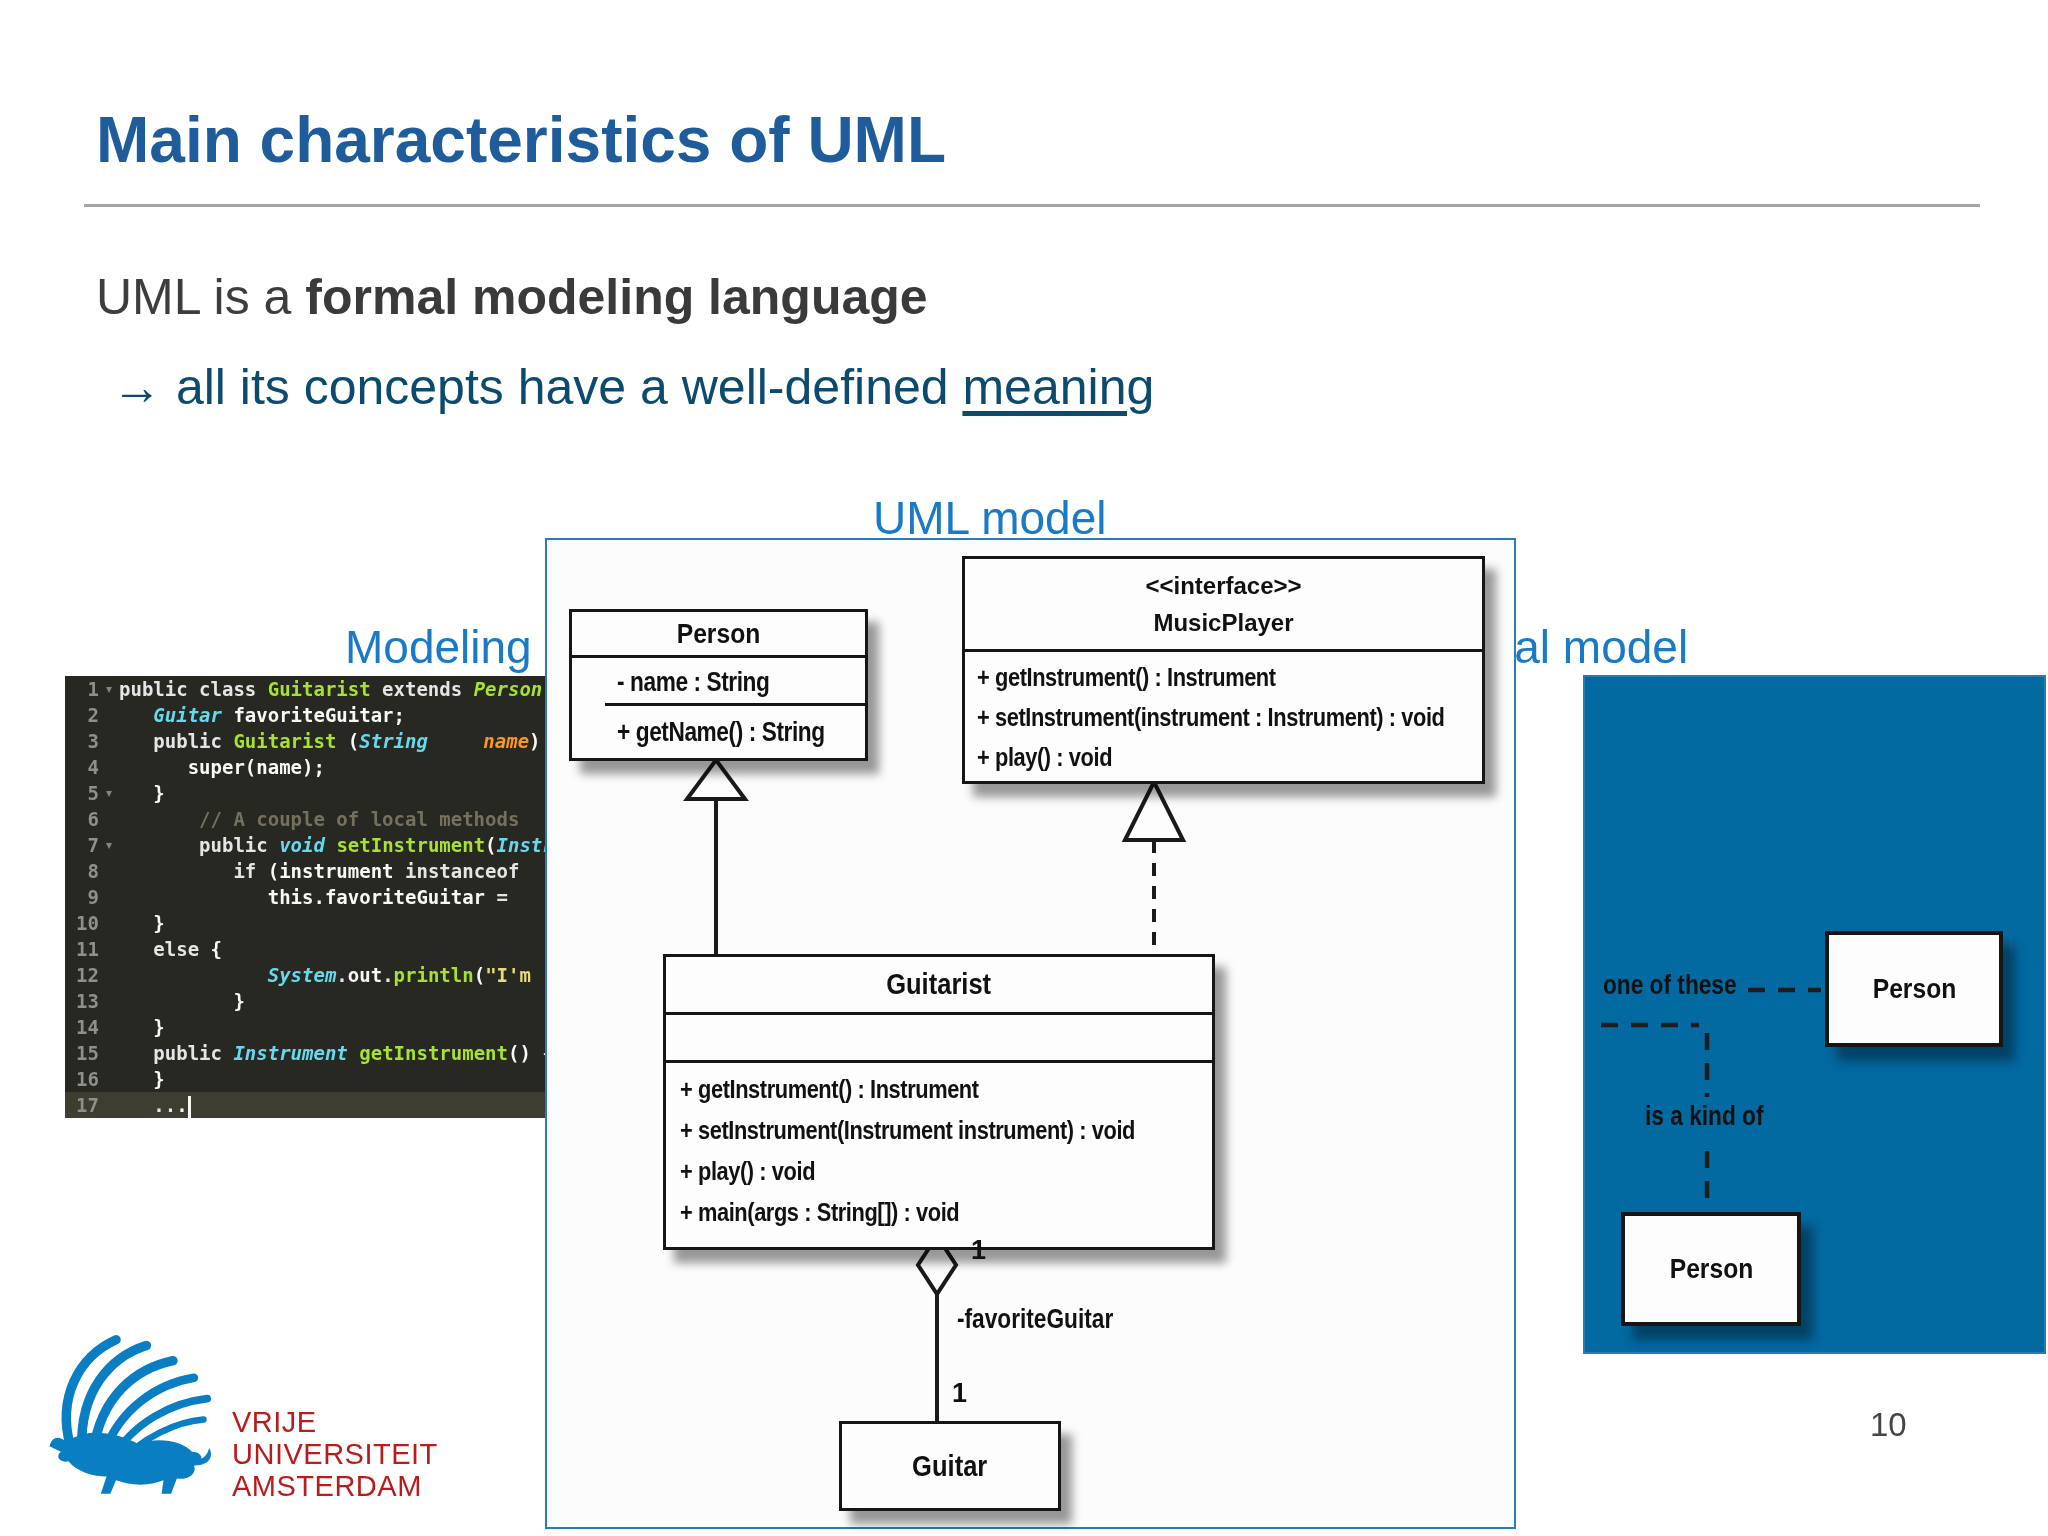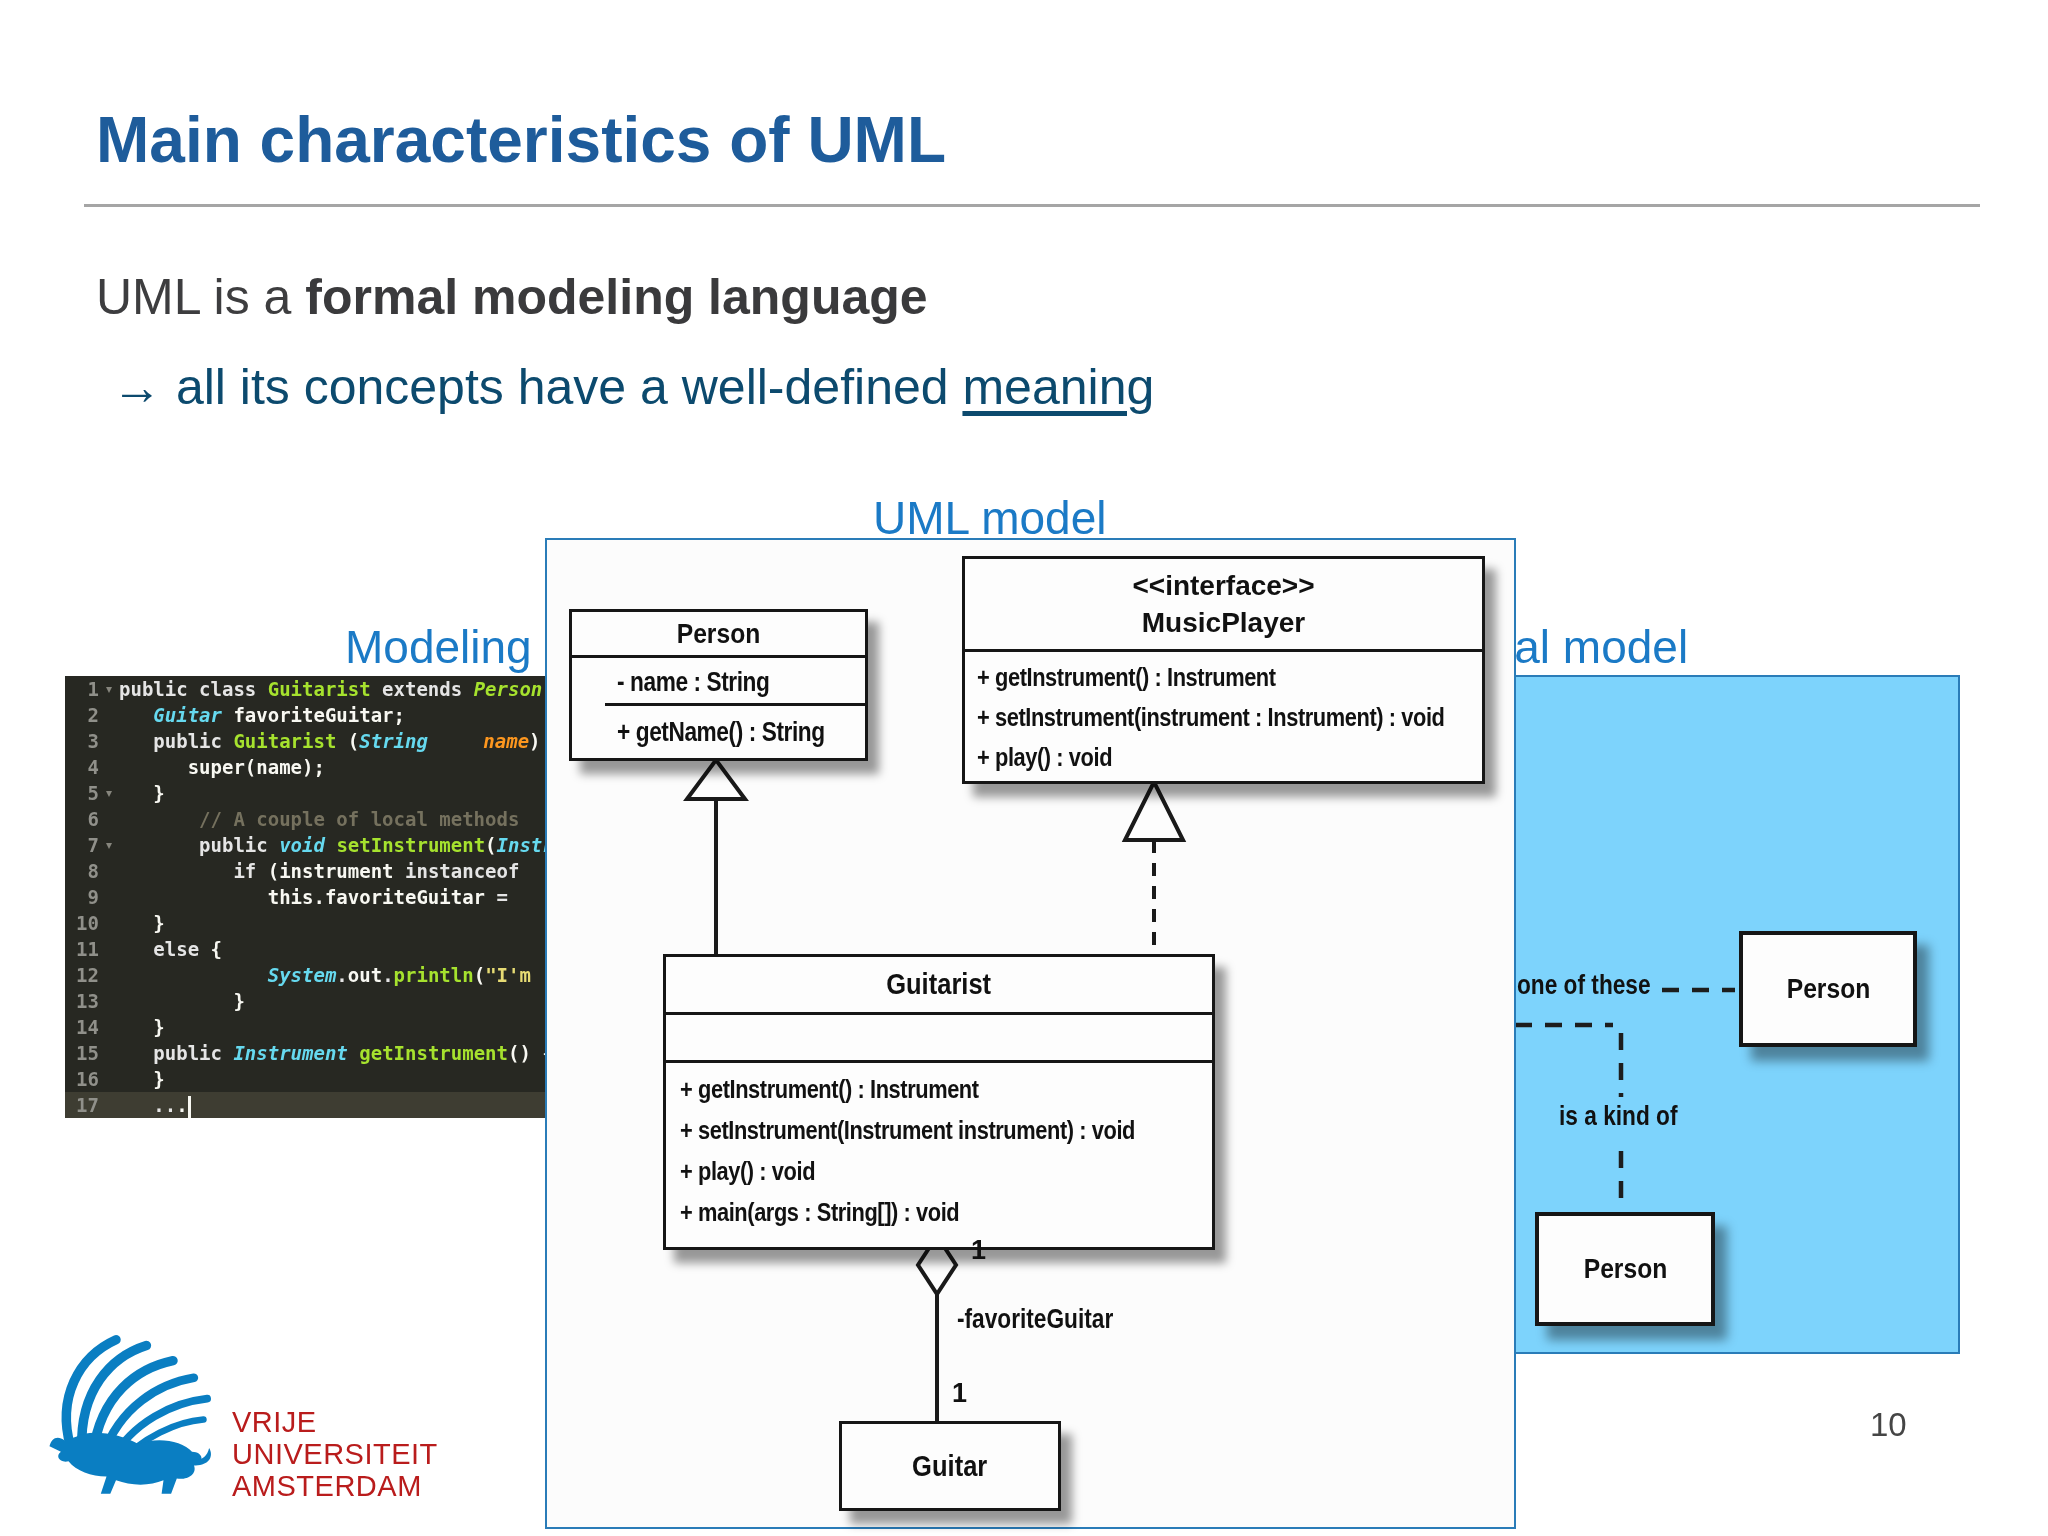--- a/index.html
+++ b/index.html
@@ -28,41 +28,41 @@
         font-family:"DejaVu Sans",sans-serif;}
   .ctext{flex:none;}
   .tk-w{color:#f8f8f2;} .tk-p{color:#e5e5e5;margin-top:40px;} .tk-g{color:#a6e22e;}
   .tk-ci{color:#66d9ef;font-style:italic;} .tk-gi{color:#a6e22e;font-style:italic;}
   .tk-oi{color:#fd971f;font-style:italic;margin-left:44px;} .tk-cm{color:#75715e;} .tk-y{color:#e6db74;}
   .cursor{display:inline-block;width:3px;height:22px;background:#f8f8f2;vertical-align:middle;}
 
   
   .uml-box{position:absolute;left:545px;top:538px;width:967px;height:987px;background:#fcfcfc;
            border:2px solid #2a7cb8;z-index:3;}
-  .mental-box{position:absolute;left:1497px;top:675px;width:459px;height:675px;background:#7dd3fc;
+  .mental-box{position:absolute;left:1583px;top:675px;width:459px;height:675px;background:#0369a1;
               border:2px solid #2a7cb8;z-index:1;}
 
   
   .cls{position:absolute;background:#fdfdfd;border:3px solid #161616;
        box-shadow:11px 13px 9px rgba(0,0,0,0.40);}
   .cls .hd{border-bottom:3px solid #161616;display:flex;align-items:center;justify-content:center;
            flex-direction:column;font-weight:bold;color:#111;}
   .cls .cmp{border-bottom:3px solid #161616;}
   .cls .cmp:last-child{border-bottom:none;}
   .dline{font-weight:bold;color:#111;white-space:nowrap;letter-spacing:-0.5px;}
   .cond{display:inline-block;transform:scaleX(0.84);transform-origin:0 50%;}
   .condc{display:inline-block;transform:scaleX(0.88);transform-origin:50% 50%;}
 
   .person-box{left:22px;top:69px;width:293px;height:146px;}
   .person-box .hd{height:43px;font-size:28px;}
   .person-box .cmp{height:45px;line-height:48px;padding-left:12px;font-size:27px;margin-left:33px;}
   .person-box .cmp:last-child{height:49px;line-height:52px;}
 
   .music-box{left:415px;top:16px;width:517px;height:222px;}
-  .music-box .hd{height:90px;font-size:28px;line-height:37px;}
+  .music-box .hd{height:90px;font-size:24px;line-height:37px;}
   .music-box .mth{padding:5px 0 0 12px;font-size:26px;line-height:40px;}
 
   .guitarist-box{left:116px;top:414px;width:546px;height:290px;}
   .guitarist-box .hd{height:55px;font-size:29px;}
   .guitarist-box .empty{height:45px;}
   .guitarist-box .mth{padding:6px 0 0 14px;font-size:26px;line-height:41px;}
 
   .guitar-box{left:292px;top:881px;width:216px;height:84px;display:flex;align-items:center;
               justify-content:center;font-size:29px;font-weight:bold;color:#111;}
 

